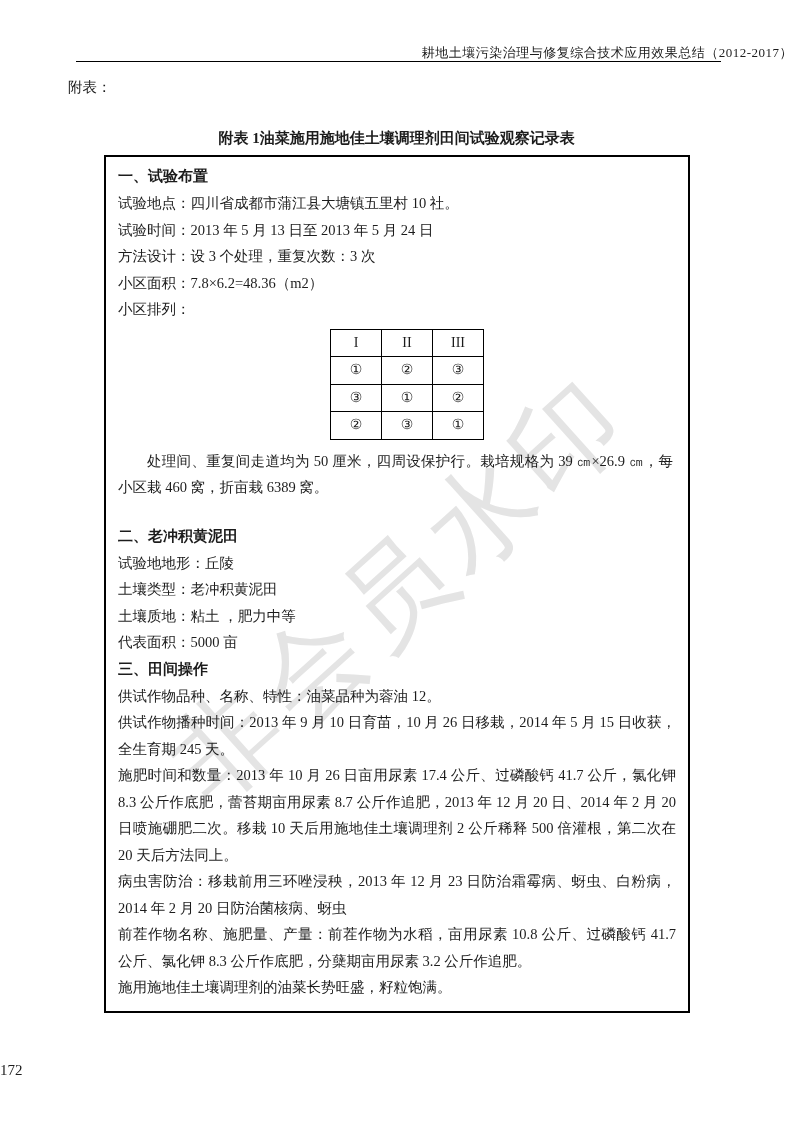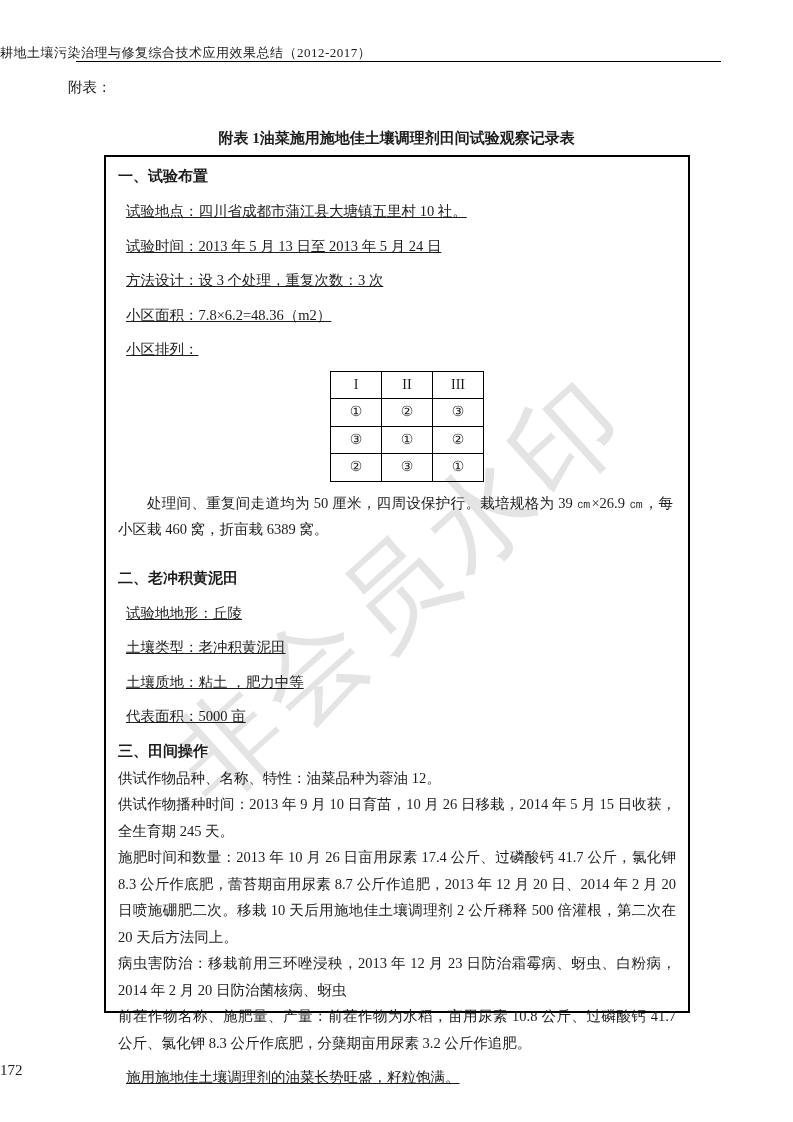--- a/index.html
+++ b/index.html
@@ -23,21 +23,21 @@
     letter-spacing:8px;
     transform:rotate(-42deg);
     transform-origin:center center;
     white-space:nowrap;
     z-index:0;
     user-select:none;
   }
   .content { position:relative; z-index:1; }
   .running-header {
     position:absolute; top:44px; left:0; width:100%;
-    text-align:left; font-size:13px; letter-spacing:0.5px;
+    text-align:right; font-size:13px; letter-spacing:0.5px;
   }
   .header-rule {
     position:absolute; top:61px; left:76px; width:645px;
     border-top:1.8px solid #000;
   }
   .appendix-label {
     position:absolute; top:78px; left:68px; font-size:14.5px;
   }
   .table-caption {
     position:absolute; top:129px; left:0; width:100%;
@@ -48,21 +48,21 @@
     position:absolute; left:104px; top:155px;
     width:586px; height:858px;
     border:2px solid #000;
     box-sizing:border-box;
     padding:6px 12px 0 12px;
     font-size:14.5px;
     line-height:26.5px;
   }
   .sec-heading { font-weight:bold; font-size:15px; line-height:27px; margin:0; }
   .sec-heading.gap-before { margin-top:22px; }
-  .line { margin:8px;text-decoration:underline; }
+  .line { margin:0; }
   .para { margin:0; text-align:justify; }
   .note-para { margin:4px 3px 0 0; text-indent:2em; text-align:justify; }
   .plot-table {
     border-collapse:collapse;
     margin:6px 0 8px 212px;
     text-align:center;
   }
   .plot-table td {
     border:1.5px solid #000;
     width:50px; height:26px;

